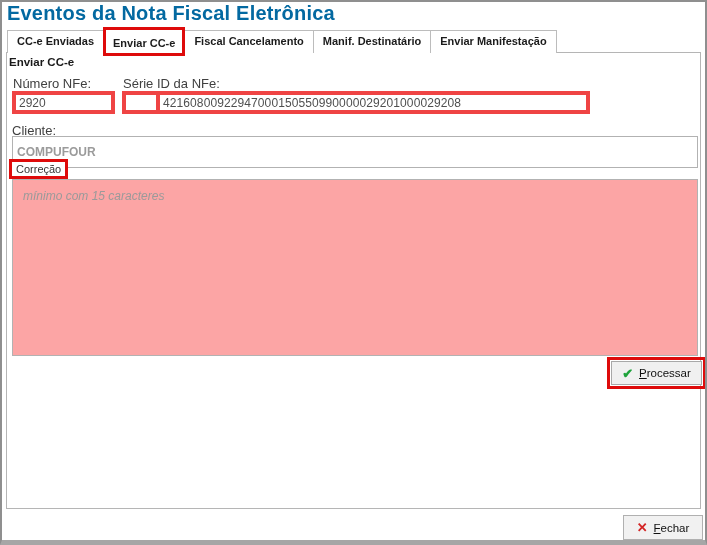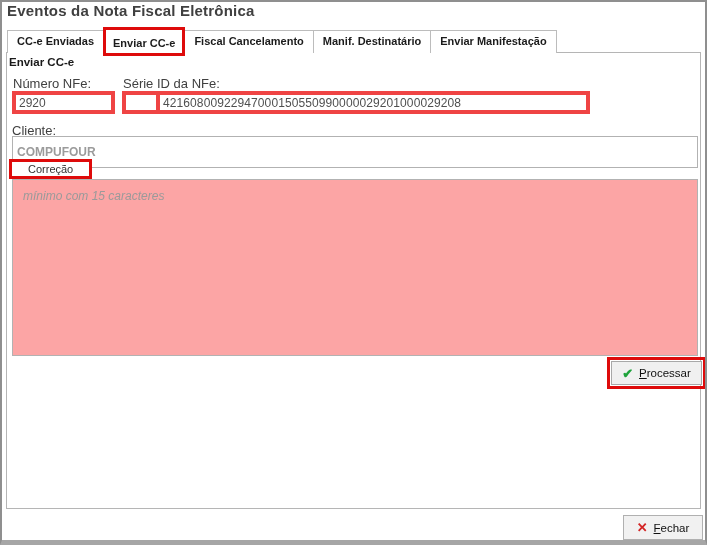--- a/index.html
+++ b/index.html
@@ -9,21 +9,21 @@
   .window {
     position:relative; width:707px; height:545px;
     background:#ffffff;
     border:2px solid #8f8f8f;
     border-bottom:5px solid #a6a6a6;
     overflow:hidden;
   }
 
   .title {
     position:absolute; left:5px; top:0px;
-    font-size:15px; font-weight:bold; color:#404040;
+    font-size:20px; font-weight:bold; color:#0369a1;
     letter-spacing:0.2px; white-space:nowrap;
   }
 
   
   .tabs {
     position:absolute; left:5px; top:28px; height:23px;
     display:flex; align-items:flex-start; z-index:2;
   }
   .tab {
     height:23px; line-height:21px; padding:0 9px;
@@ -64,21 +64,21 @@
 
   .tb-cliente {
     position:absolute; left:5px; top:83px; width:686px; height:32px;
     border:1px solid #b2b2b2; background:#ffffff;
     font-family:"Liberation Sans", sans-serif;
     font-size:12px; font-weight:bold; color:#9b9b9b; padding:1px 4px; outline:none;
   }
 
   .annotate-label {
     position:absolute; left:2px; top:106px; z-index:4;
-    border:3px solid #de0b0b; background:#ffffff; padding:1px 16px;
+    border:3px solid #de0b0b; background:#ffffff; padding:1px 4px;
     font-size:11px; color:#333; white-space:nowrap;
   }
 
   .memo {
     position:absolute; left:5px; top:126px; width:686px; height:177px;
     border:1px solid #b2b2b2; background:#fca5a5; resize:none; outline:none;
     font-family:"Liberation Sans", sans-serif; font-size:12px; color:#444;
     padding:9px 10px;
   }
   .memo::placeholder { color:#9a9a9a; font-style:italic; opacity:1; }

